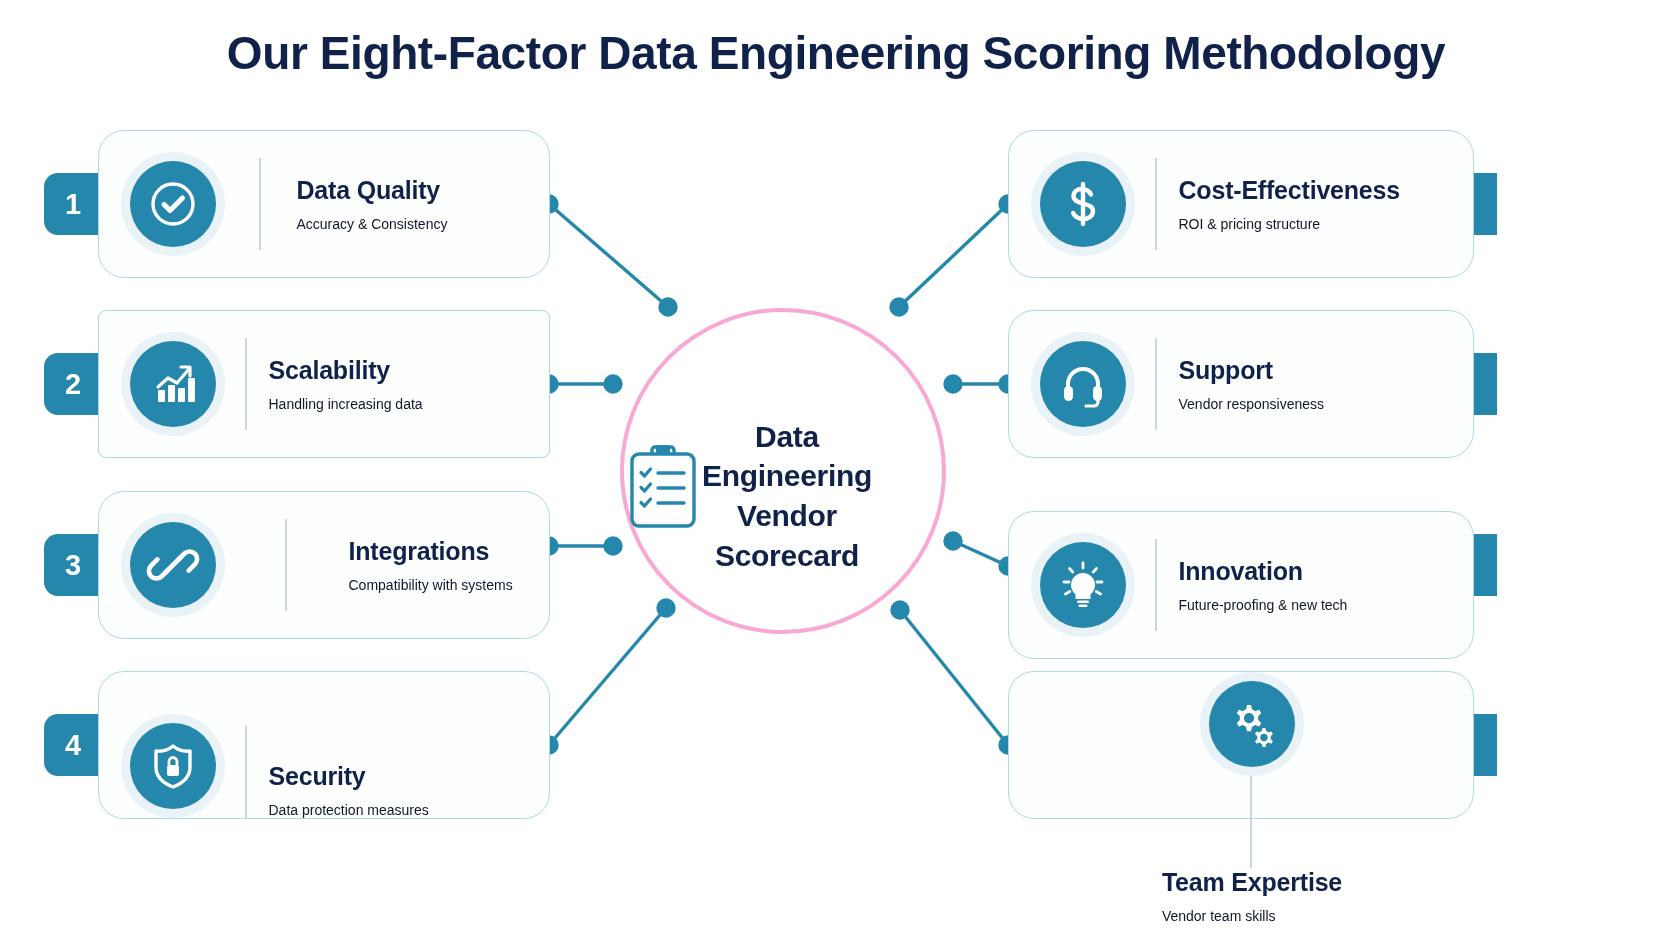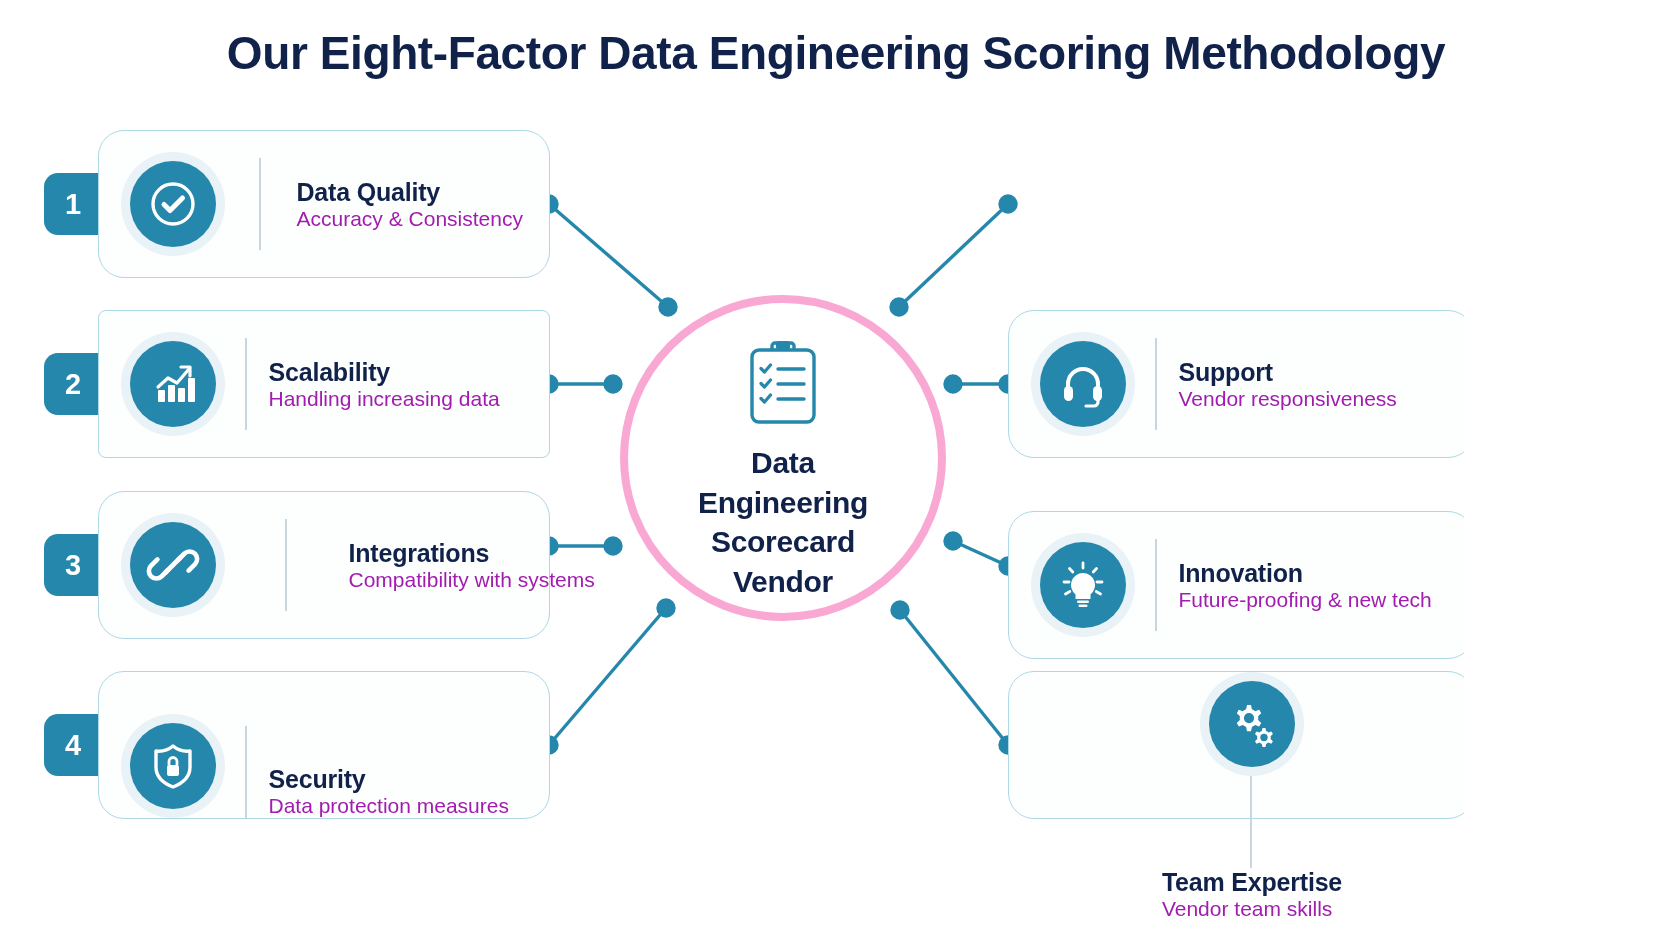--- a/index.html
+++ b/index.html
@@ -10,20 +10,21 @@
   body {
     font-family: "Liberation Sans", sans-serif;
     -webkit-font-smoothing: antialiased;
   }
   #stage {
     position: relative;
     width: 1464px;
     height: 941px;
     background: #ffffff;
     overflow: hidden;
+    padding-left: 33px;
   }
 
   
   #title {
     position: absolute;
     left: 0;
     top: 26px;
     width: 1672px;
     text-align: center;
     font-size: 46px;
@@ -117,40 +118,41 @@
     min-width: 0;
   }
   .card-title {
     font-size: 25px;
     font-weight: 700;
     color: #10214a;
     letter-spacing: -0.2px;
     white-space: nowrap;
   }
   .card-sub {
-    font-size: 21px;
+    margin-top: 11px;
+    font-size: 14px;
     font-weight: 400;
-    color: #a21caf;
+    color: #0f172a;
     white-space: nowrap;
   }
 
   
   #hub {
     position: absolute;
     left: 620px;
-    top: 295px;
+    top: 308px;
     width: 326px;
     height: 326px;
     border-radius: 50%;
     background: #ffffff;
-    border: 8px solid #f9a8d4;
+    border: 4px solid #f9a8d4;
     box-sizing: border-box;
     z-index: 4;
     display: flex;
-    flex-direction: column;
+    flex-direction: row;
     align-items: center;
     justify-content: flex-start;
     padding-top: 38px;
   }
   #hub-icon { display: block; }
   #hub-text {
     margin-top: 12px;
     text-align: center;
     font-size: 30px;
     font-weight: 700;
@@ -282,20 +284,37 @@
     </div>
     <div class="divider"></div>
     <div class="card-text">
       <div class="card-title">Security</div>
       <div class="card-sub">Data protection measures</div>
     </div>
   </div>
 
   <div class="badge right" style="left:1470px; top:173px;">
     <span>5</span>
+  </div>
+  <div class="card right" style="top:130px;">
+    <div class="icon-halo">
+      <div class="icon-disc">
+        <svg width="54" height="54" viewBox="0 0 54 54">
+          <path d="M35 17.5 C33 13.5 29.5 12 26 12 C21 12 17.5 14.8 17.5 19
+                   C17.5 23.5 21.5 25 27 26.5 C33 28 37 29.5 37 34.2
+                   C37 38.8 33 42 27.5 42 C23 42 19 40 17 36" fill="none" stroke="#ffffff" stroke-width="4.4" stroke-linecap="round" stroke-linejoin="round"></path>
+          <line x1="27" y1="7" x2="27" y2="47" stroke="#ffffff" stroke-width="4.4" stroke-linecap="round"></line>
+        </svg>
+      </div>
+    </div>
+    <div class="divider"></div>
+    <div class="card-text">
+      <div class="card-title">Cost-Effectiveness</div>
+      <div class="card-sub">ROI &amp; pricing structure</div>
+    </div>
   </div>
 
   <div class="badge right" style="left:1470px; top:353px;">
     <span>6</span>
   </div>
   <div class="card right" style="top:310px;">
     <div class="icon-halo">
       <div class="icon-disc">
         <svg width="54" height="54" viewBox="0 0 54 54">
           <path d="M12 32 L12 27 a15 15 0 0 1 30 0 L42 32" fill="none" stroke="#ffffff" stroke-width="4" stroke-linecap="round"></path>
@@ -389,18 +408,18 @@
         <g stroke="#2487ab" stroke-width="3.4" stroke-linecap="round">
           <line x1="34" y1="28" x2="60" y2="28"></line>
           <line x1="34" y1="43" x2="60" y2="43"></line>
           <line x1="34" y1="58" x2="60" y2="58"></line>
         </g>
       </svg>
     </span>
     <div id="hub-text">
       <div>Data</div>
       <div>Engineering</div>
+      <div>Vendor</div>
       <div>Scorecard</div>
-      <div>Vendor</div>
     </div>
   </div>
 
 </div>
 
 </body></html>

